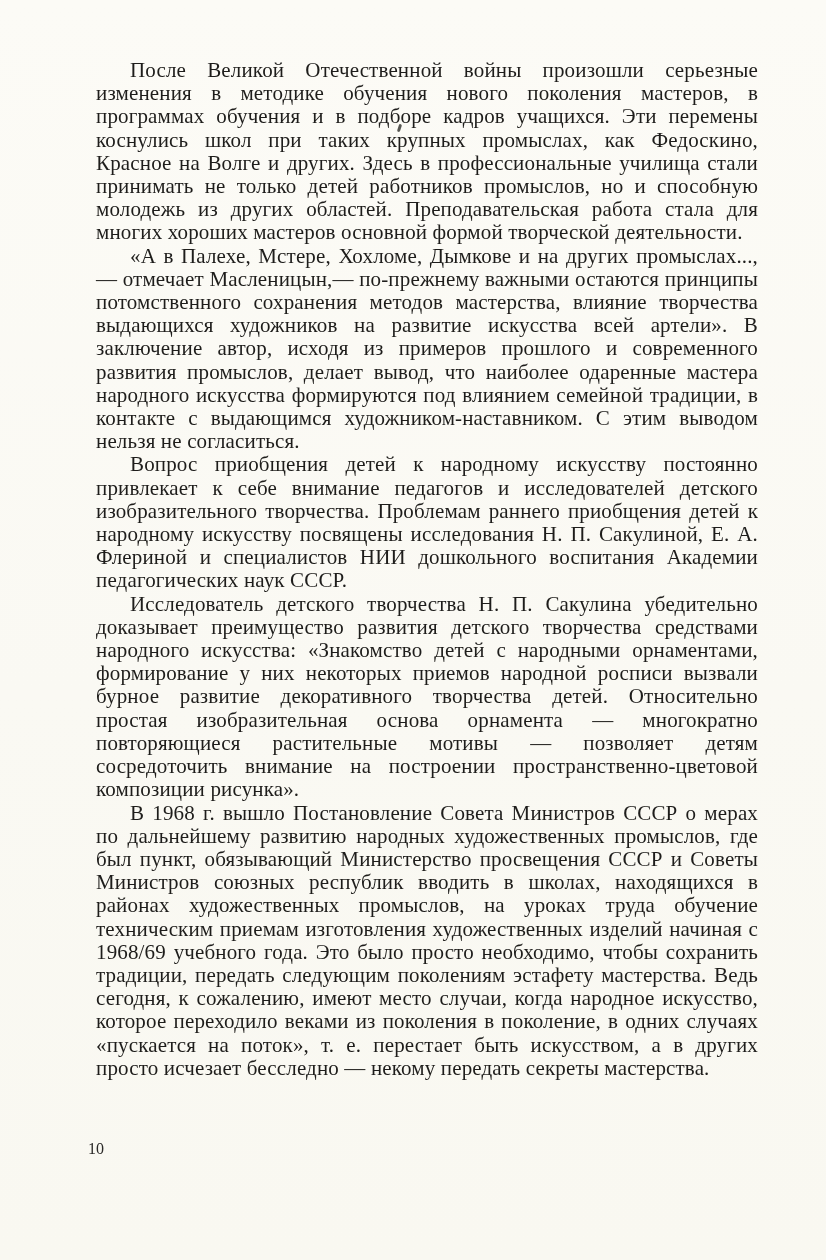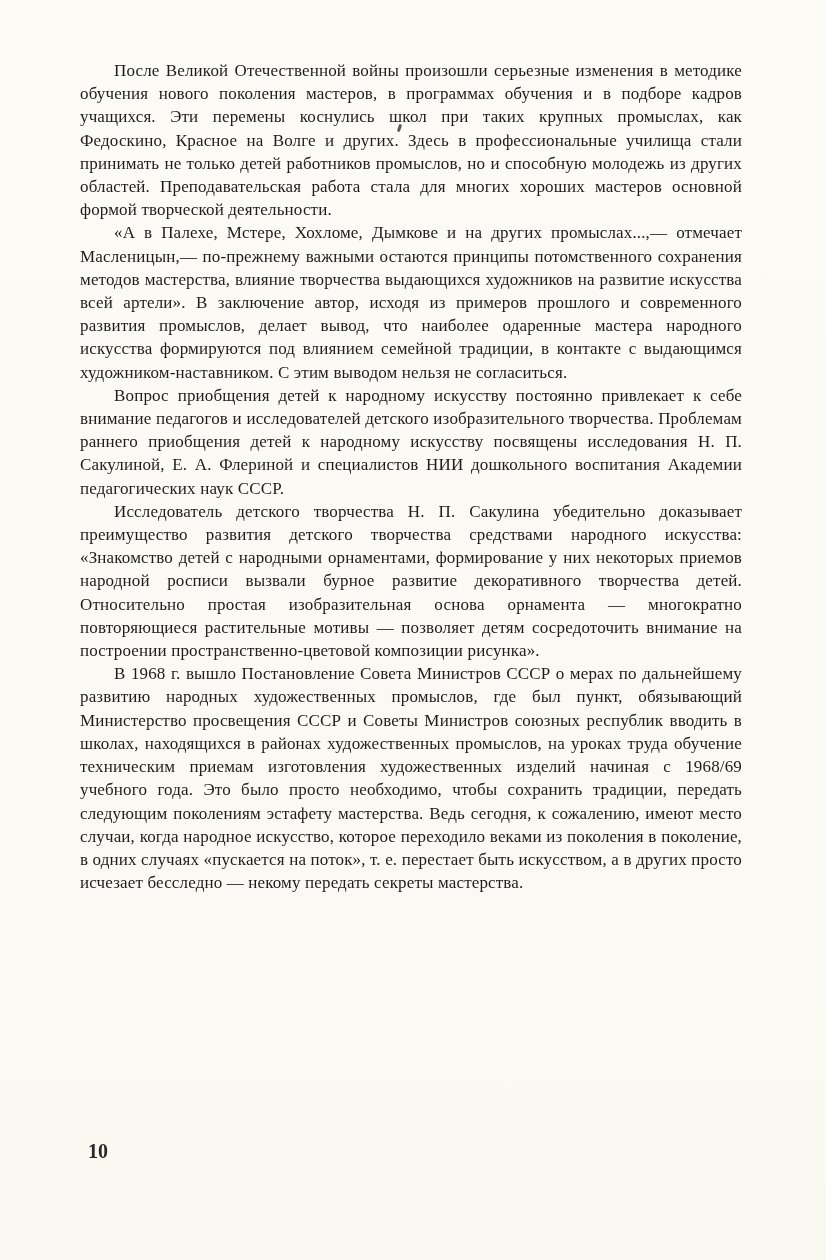--- a/index.html
+++ b/index.html
@@ -14,41 +14,40 @@
     overflow: hidden;
     font-family: "Liberation Serif", "DejaVu Serif", serif;
   }
   .page {
     position: absolute;
     inset: 0;
     background: linear-gradient(180deg, #fcfbf6 0%, #faf9f3 55%, #f9f8f1 100%);
   }
   .text-block {
     position: absolute;
-    left: 80px;
+    left: 96px;
     top: 59px;
     width: 662px;
     color: #1e1d1b;
-    font-size: 17px;
+    font-size: 21px;
     line-height: 23.2px;
     text-align: justify;
     letter-spacing: 0.15px;
   }
   .text-block p {
     margin: 0;
     text-indent: 34px;
   }
   .page-number {
     position: absolute;
     left: 88px;
     top: 1140px;
     color: #2a2927;
-    font-size: 20px;
+    font-size: 16px;
     font-family: "Liberation Serif", "DejaVu Serif", serif;
-    font-weight: bold;
   }
   .scan-artifact {
     position: absolute;
     left: 398px;
     top: 124px;
     width: 3px;
     height: 8px;
     border-radius: 2px;
     background: #3a3935;
     transform: rotate(18deg);

